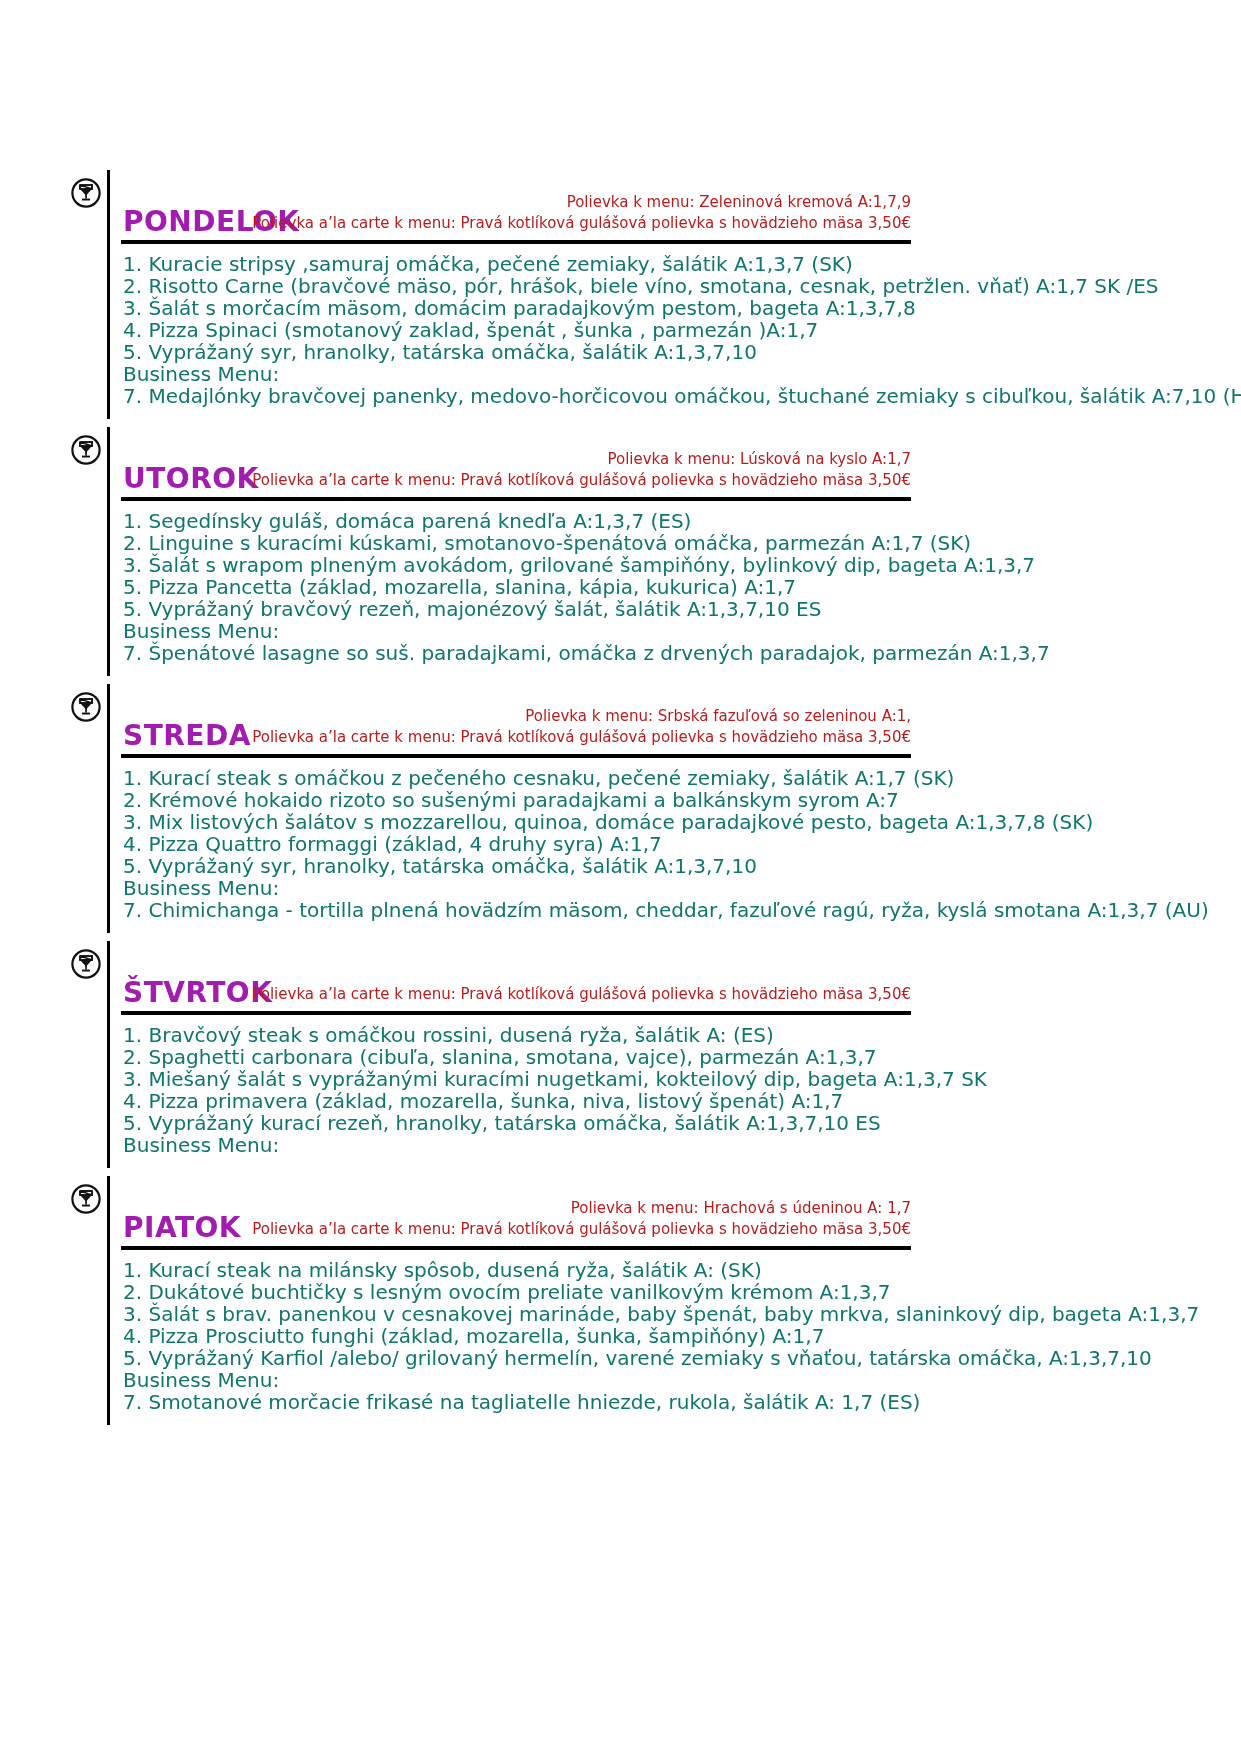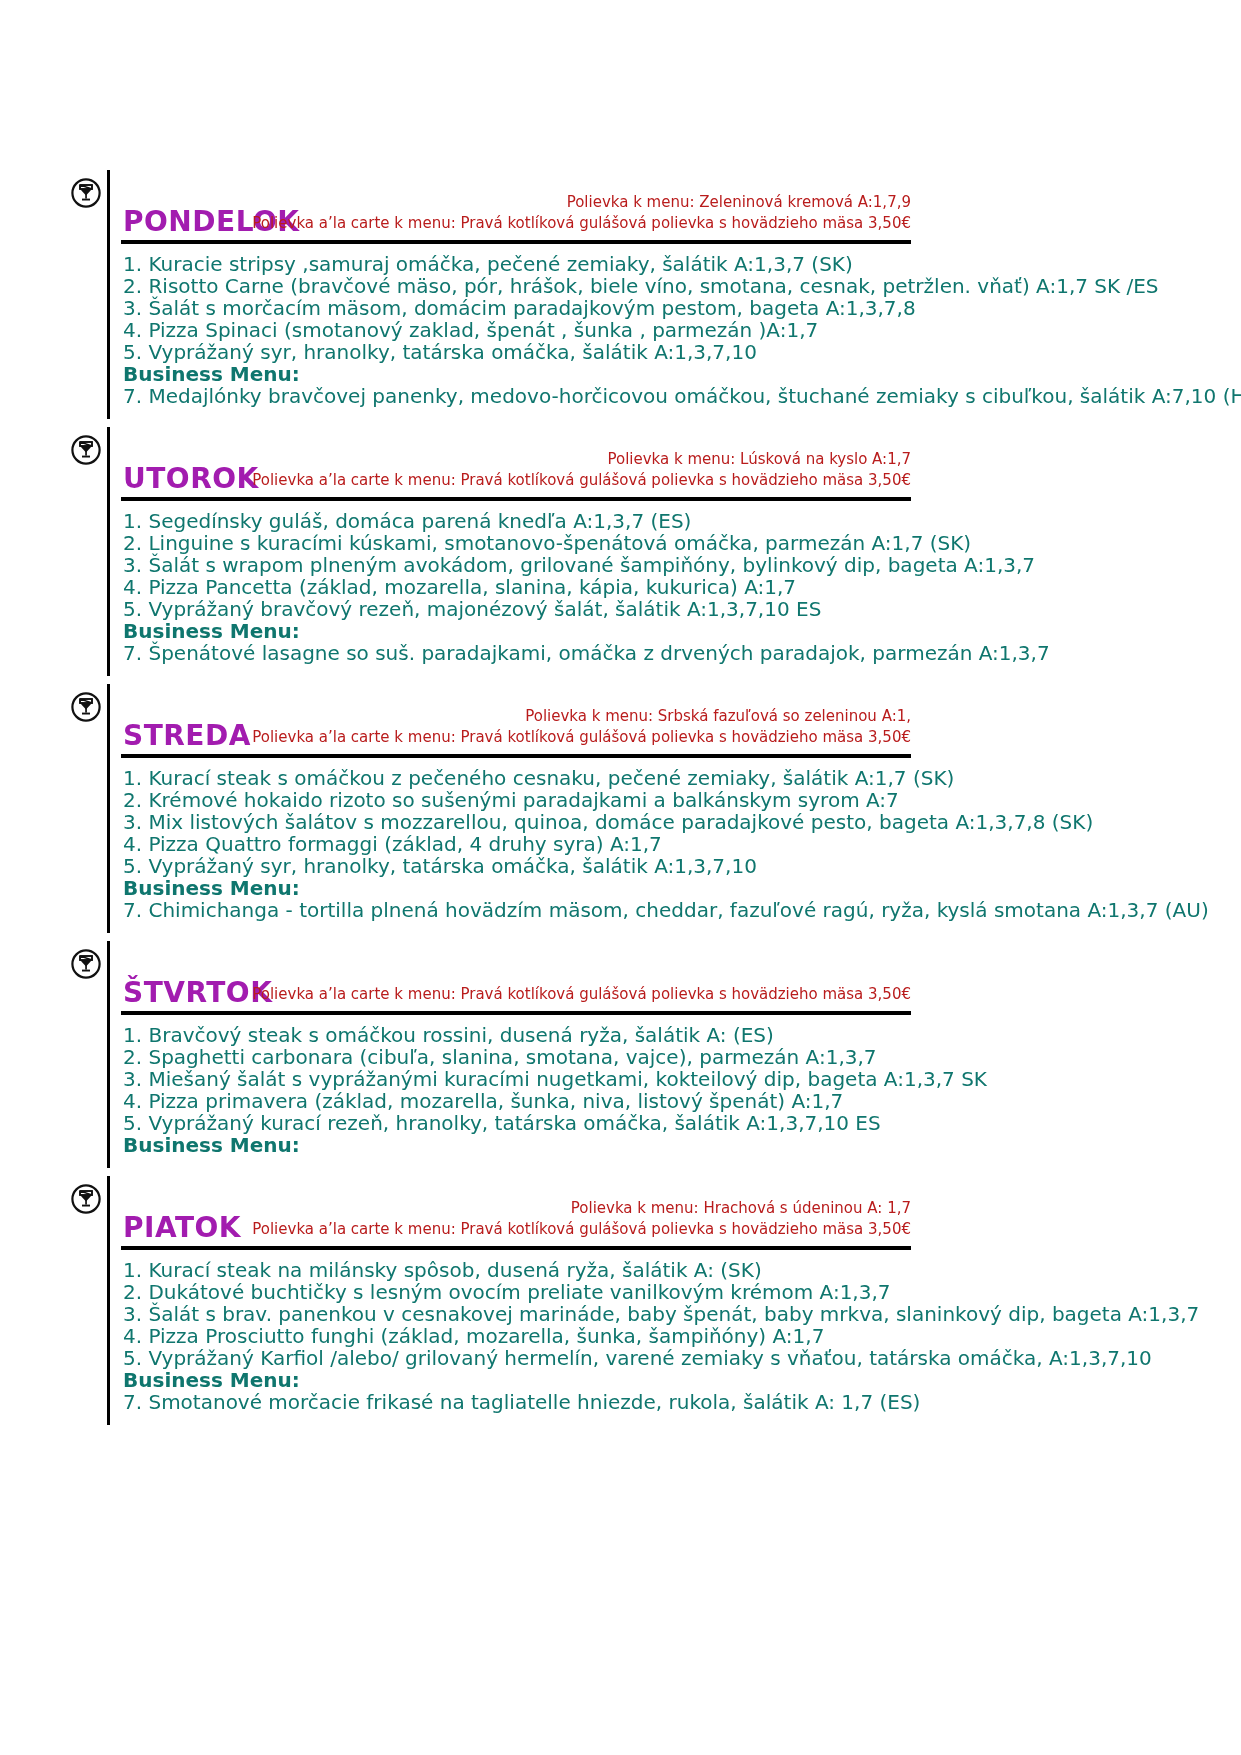--- a/index.html
+++ b/index.html
@@ -31,21 +31,21 @@
     text-align:right;white-space:nowrap;
     font-size:15px;line-height:21px;color:#b91c1c;
   }
   .rule{width:790px;height:4px;background:#000;margin-top:6px;}
   .items{
     padding:9px 0 12px 2px;
     font-size:20px;line-height:22px;color:#0f766e;
     white-space:nowrap;
   }
   .item{margin:0;}
-  .business-label{font-weight:700;}
+  .business-label{font-weight:400;}
 </style>
 </head>
 <body>
 
 <div class="page">
   <div class="days" id="menu-days">
   <section class="day">
     <span class="badge">
       <svg width="34" height="34" viewBox="0 0 34 34" aria-hidden="true">
         <circle cx="17" cy="17" r="13.6" fill="none" stroke="#111" stroke-width="2.2"></circle>
@@ -94,21 +94,21 @@
         <div class="soups">
           <div class="soup">Polievka k menu: Lúsková na kyslo A:1,7</div>
           <div class="soup">Polievka a’la carte k menu: Pravá kotlíková gulášová polievka s hovädzieho mäsa 3,50€</div>
         </div>
       </div>
       <div class="rule"></div>
       <div class="items">
         <div class="item">1. Segedínsky guláš, domáca parená knedľa A:1,3,7 (ES)</div>
         <div class="item">2. Linguine s kuracími kúskami, smotanovo-špenátová omáčka, parmezán A:1,7 (SK)</div>
         <div class="item">3. Šalát s wrapom plneným avokádom, grilované šampiňóny, bylinkový dip, bageta A:1,3,7</div>
-        <div class="item">4. Pizza Pancetta (základ, mozarella, slanina, kápia, kukurica) A:1,7</div>
+        <div class="item">5. Pizza Pancetta (základ, mozarella, slanina, kápia, kukurica) A:1,7</div>
         <div class="item">5. Vyprážaný bravčový rezeň, majonézový šalát, šalátik A:1,3,7,10 ES</div>
         <div class="item business-label">Business Menu:</div>
         <div class="item">7. Špenátové lasagne so suš. paradajkami, omáčka z drvených paradajok, parmezán A:1,3,7</div>
       </div>
     </div>
   </section>
 
   <section class="day">
     <span class="badge">
       <svg width="34" height="34" viewBox="0 0 34 34" aria-hidden="true">

